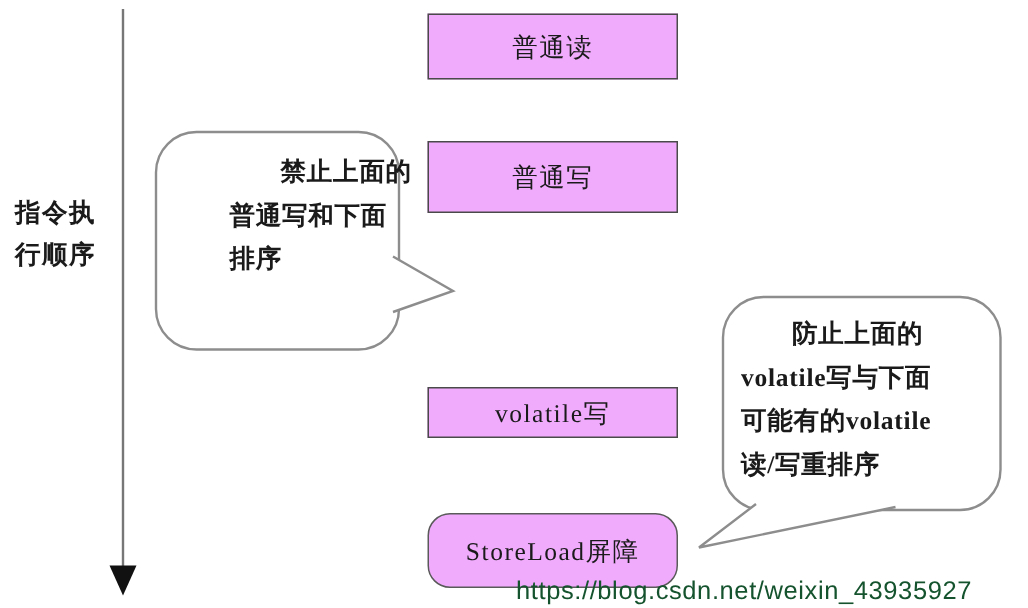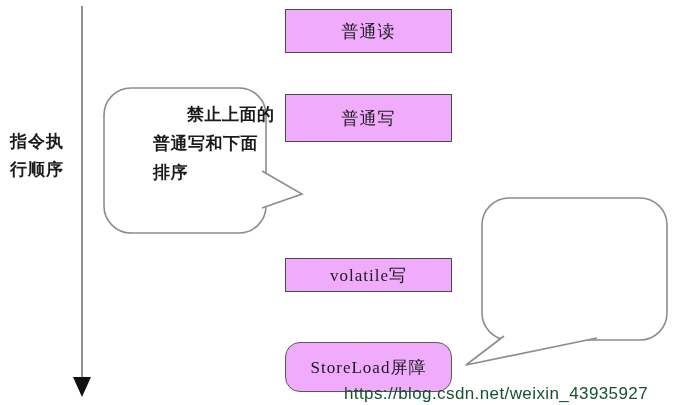--- a/index.html
+++ b/index.html
@@ -118,16 +118,22 @@
   <div class="node-box rounded box-5">
     <span>StoreLoad屏障</span>
   </div>
 
   <div class="callout-text left">
     <div class="callout-line first">禁止上面的</div>
     <div class="callout-line">普通写和下面</div>
     <div class="callout-line">排序</div>
   </div>
 
+  <div class="callout-text right">
+    <div class="callout-line first">防止上面的</div>
+    <div class="callout-line">volatile写与下面</div>
+    <div class="callout-line">可能有的volatile</div>
+    <div class="callout-line">读/写重排序</div>
+  </div>
 
   <div class="watermark">https://blog.csdn.net/weixin_43935927</div>
 
 </div>
 
 </body></html>

